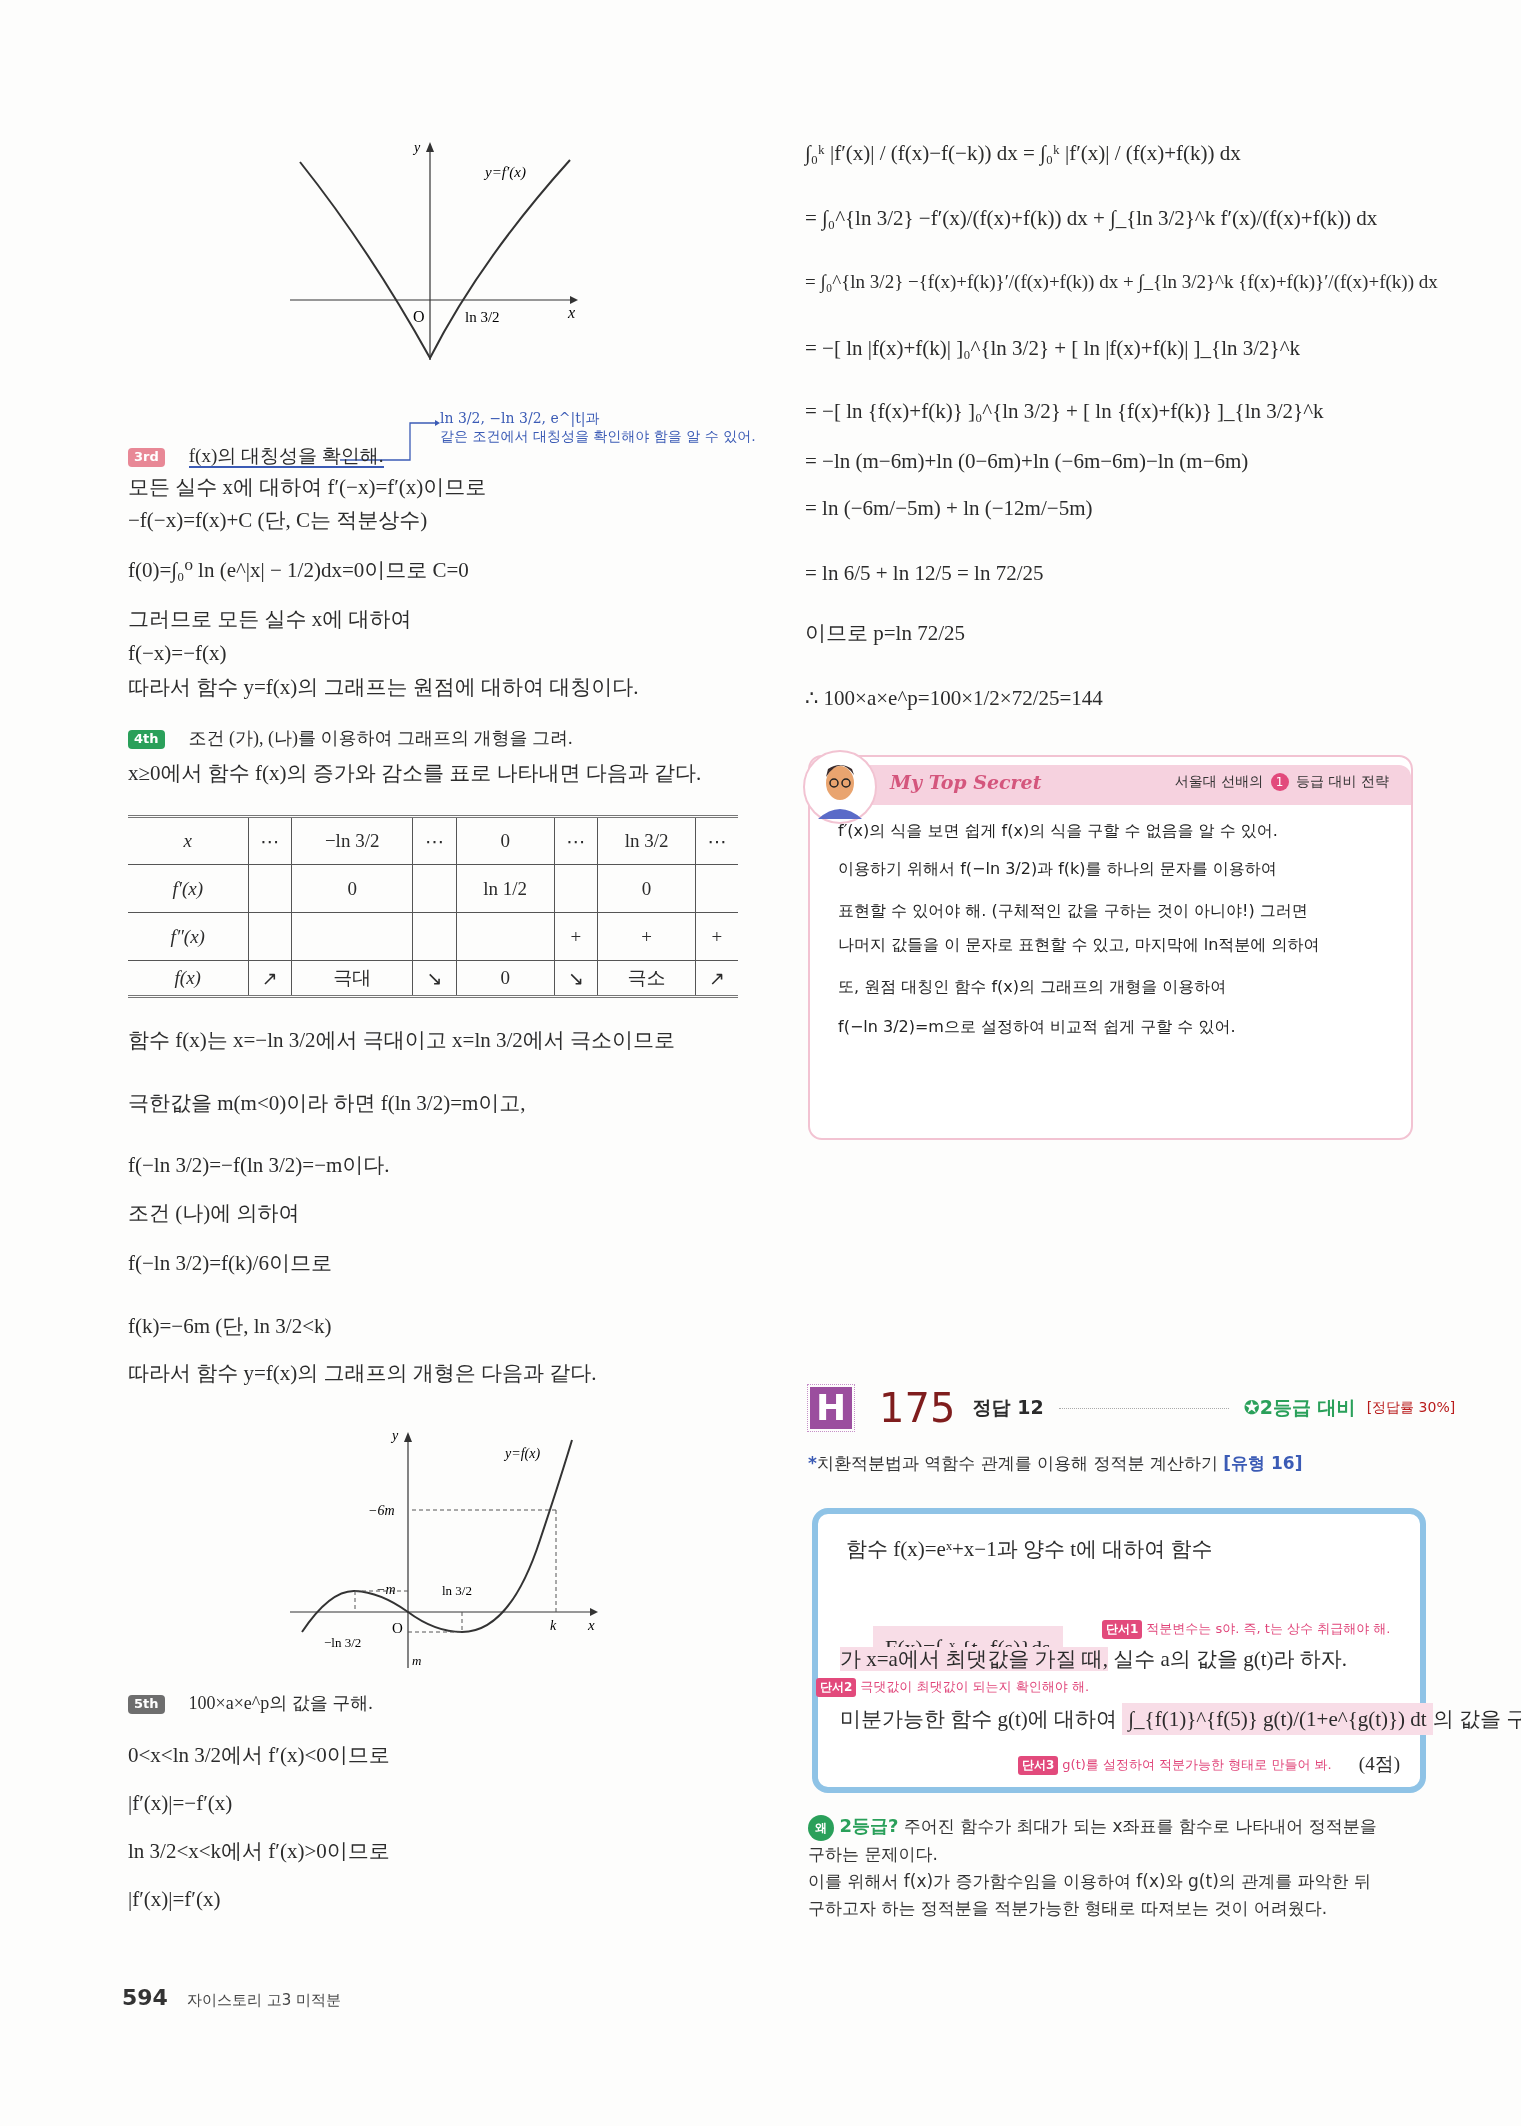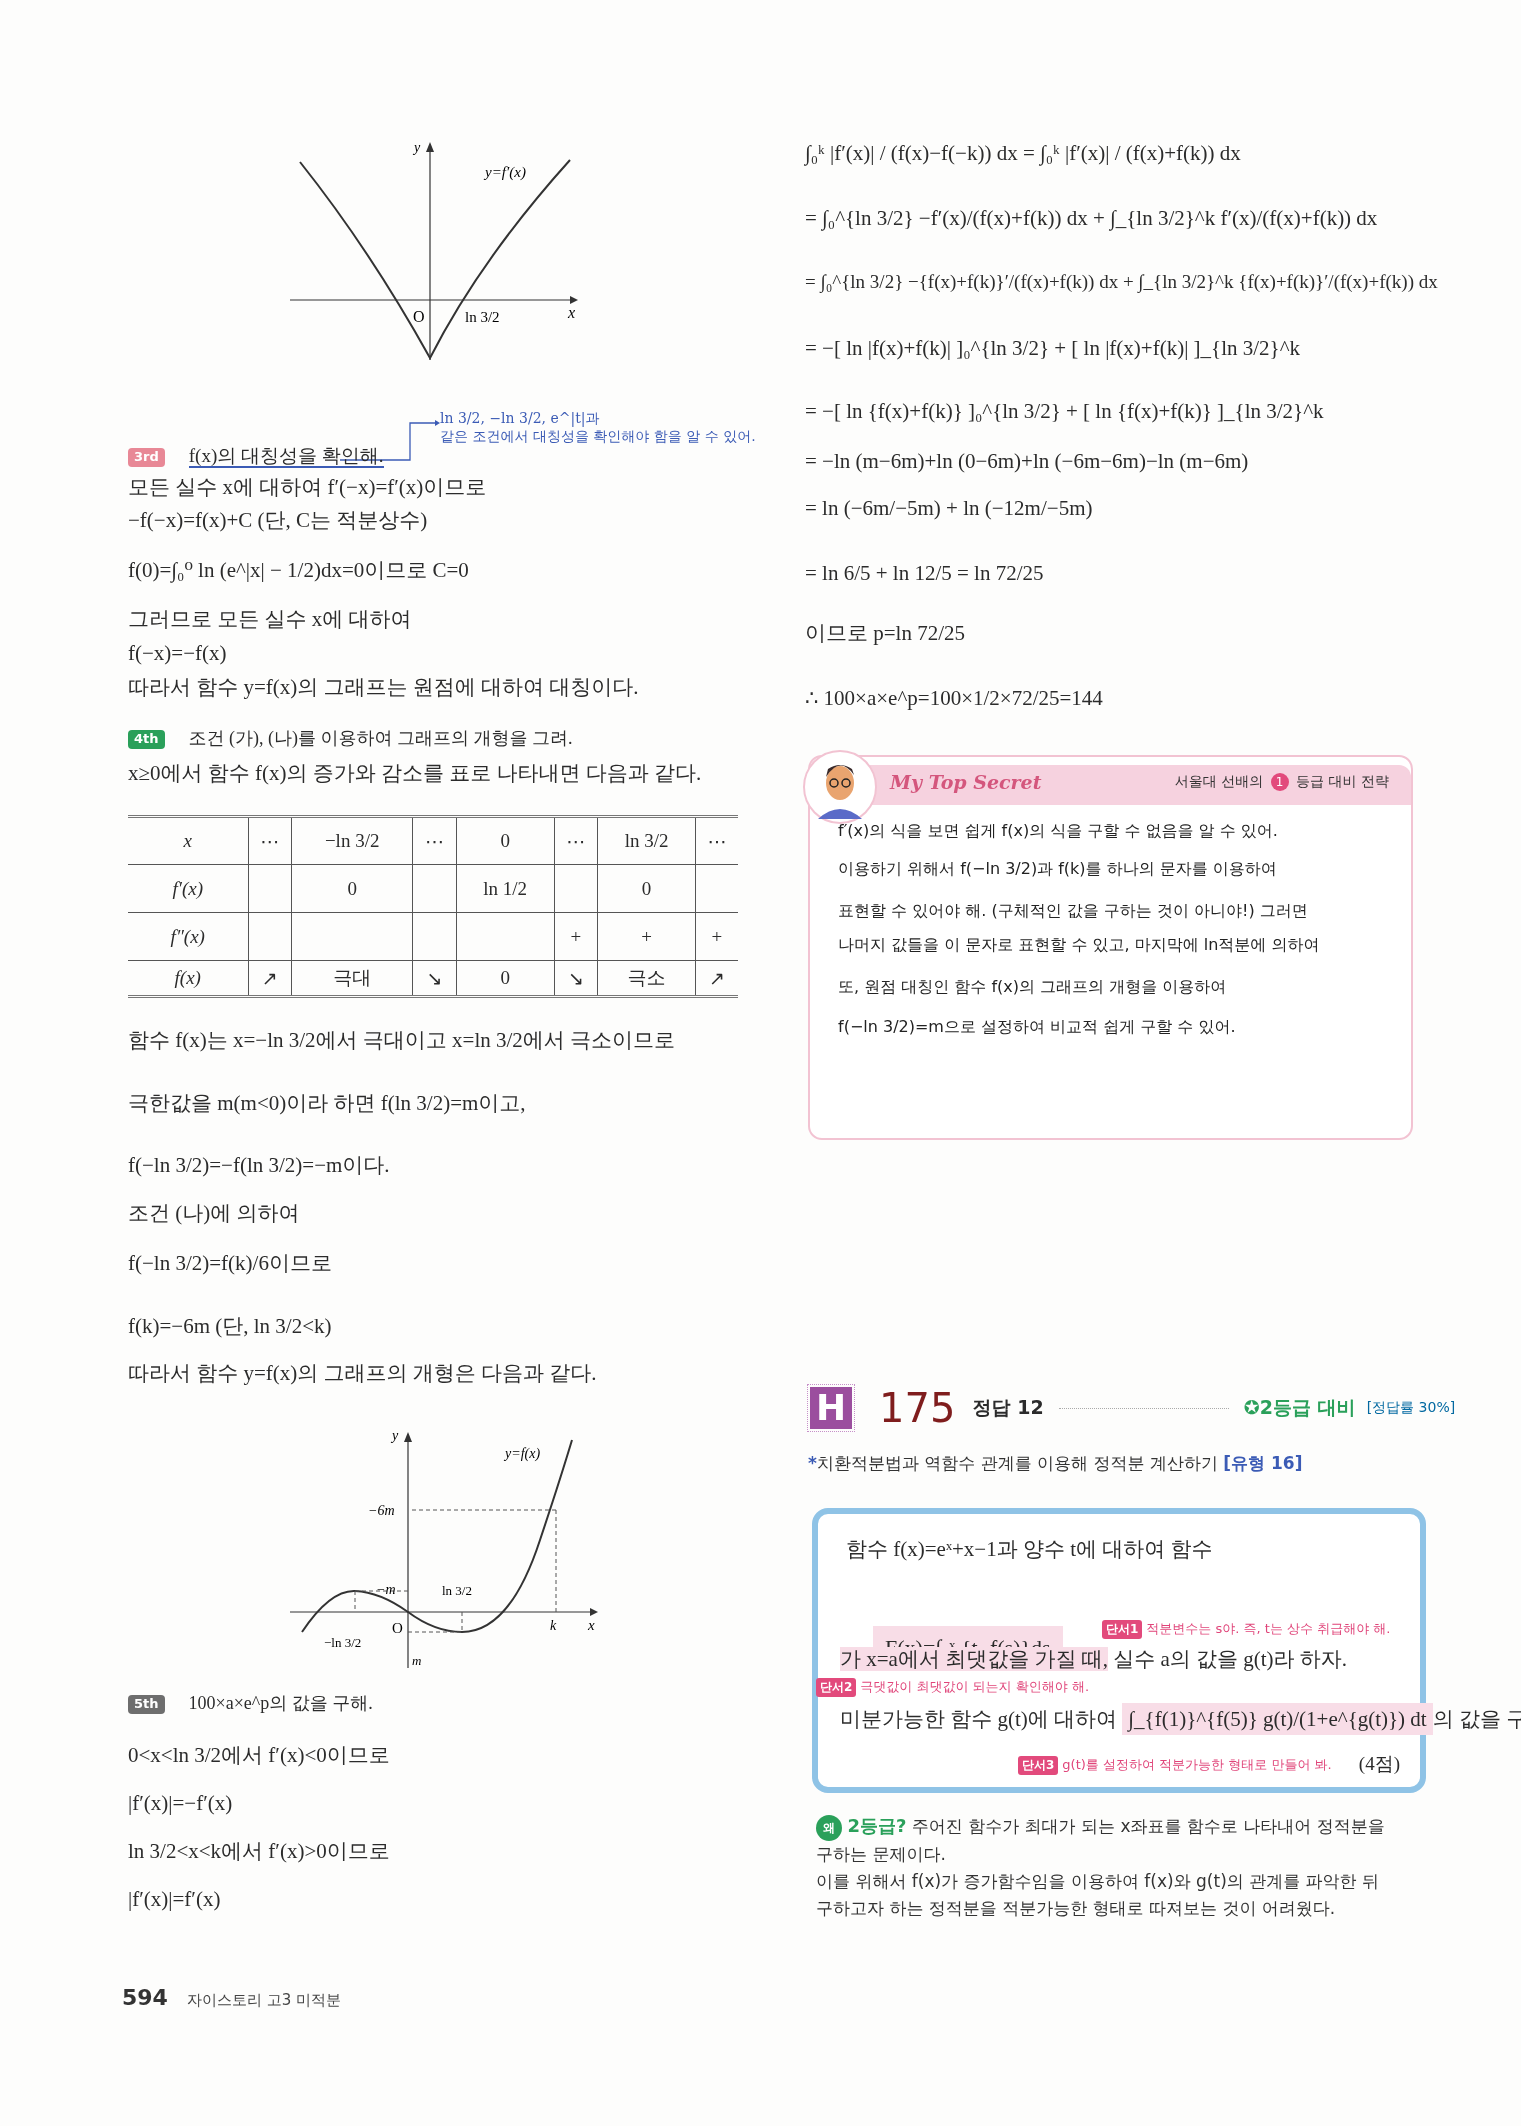--- a/index.html
+++ b/index.html
@@ -192,21 +192,21 @@
     <div style="height:40px">f(−ln 3/2)=m으로 설정하여 비교적 쉽게 구할 수 있어.</div>
   </div>
 </div>
 
 <div class="abs" style="left:810px;top:1385px;width:610px;height:50px;white-space:nowrap;">
   <span style="display:inline-block;width:42px;height:42px;background:#9b4e9e;color:#fff;font-weight:bold;font-size:36px;text-align:center;line-height:42px;outline:1px dotted #c790c9;outline-offset:2px;vertical-align:middle;">H</span>
   <span style="font-size:40px;color:#7f1d1d;vertical-align:middle;margin-left:22px;">175</span>
   <span style="font-size:19px;font-weight:bold;vertical-align:middle;margin-left:12px;">정답 12</span>
   <span style="display:inline-block;width:170px;border-bottom:1px dotted #aaa;vertical-align:middle;margin:0 10px;"></span>
   <span style="color:#2aa05a;font-weight:bold;font-size:19px;vertical-align:middle;">✪<span>2등급 대비</span></span>
-  <span style="color:#0369a1;font-size:14px;vertical-align:middle;margin-left:6px;">[정답률 30%]</span>
+  <span style="color:#b91c1c;font-size:14px;vertical-align:middle;margin-left:6px;">[정답률 30%]</span>
 </div>
 <div class="abs" style="left:808px;top:1452px;font-size:17px;white-space:nowrap;color:#333;">
   <span style="color:#3b5bb5;font-weight:bold;">*</span><span>치환적분법과 역함수 관계를 이용해 정적분 계산하기</span>
   <span style="color:#3b5bb5;font-weight:bold;">[유형 16]</span>
 </div>
 
 <div class="problem-box">
   <div class="line" style="left:28px;top:22px;">함수 f(x)=eˣ+x−1과 양수 t에 대하여 함수</div>
   <div class="line pink-hl" style="left:55px;top:72px;padding:8px 12px;font-size:22px;margin-top:40px;">F(x)=∫₀ˣ {t−f(s)}ds</div>
   <div class="abs" style="left:284px;top:104px;white-space:nowrap;">
@@ -222,21 +222,21 @@
   <div class="line" style="left:22px;top:192px;">
     <span>미분가능한 함수 g(t)에 대하여</span>
     <span class="pink-hl" style="padding:4px 6px;">∫_{f(1)}^{f(5)} g(t)/(1+e^{g(t)}) dt</span><span>의 값을 구하시오.</span>
   </div>
   <div class="abs" style="left:200px;top:240px;white-space:nowrap;">
     <span class="hint-badge">단서3</span><span class="hint-text">g(t)를 설정하여 적분가능한 형태로 만들어 봐.</span>
   </div>
   <div class="line" style="right:20px;top:238px;font-size:19px;">(4점)</div>
 </div>
 
-<div class="abs" style="left:808px;top:1812px;width:610px;font-size:17px;line-height:1.6;color:#333;margin-left:8px;">
+<div class="abs" style="left:808px;top:1812px;width:610px;font-size:17px;line-height:1.6;color:#333;">
   <div style="white-space:nowrap;">
     <span style="display:inline-block;width:26px;height:26px;border-radius:50%;background:#2aa05a;color:#fff;font-size:12px;text-align:center;line-height:26px;font-weight:bold;">왜</span>
     <span style="color:#2aa05a;font-weight:bold;font-size:18px;">2등급?</span>
     <span>주어진 함수가 최대가 되는 x좌표를 함수로 나타내어 정적분을</span>
   </div>
   <div>구하는 문제이다.</div>
   <div>이를 위해서 f(x)가 증가함수임을 이용하여 f(x)와 g(t)의 관계를 파악한 뒤</div>
   <div>구하고자 하는 정적분을 적분가능한 형태로 따져보는 것이 어려웠다.</div>
 </div>
 

